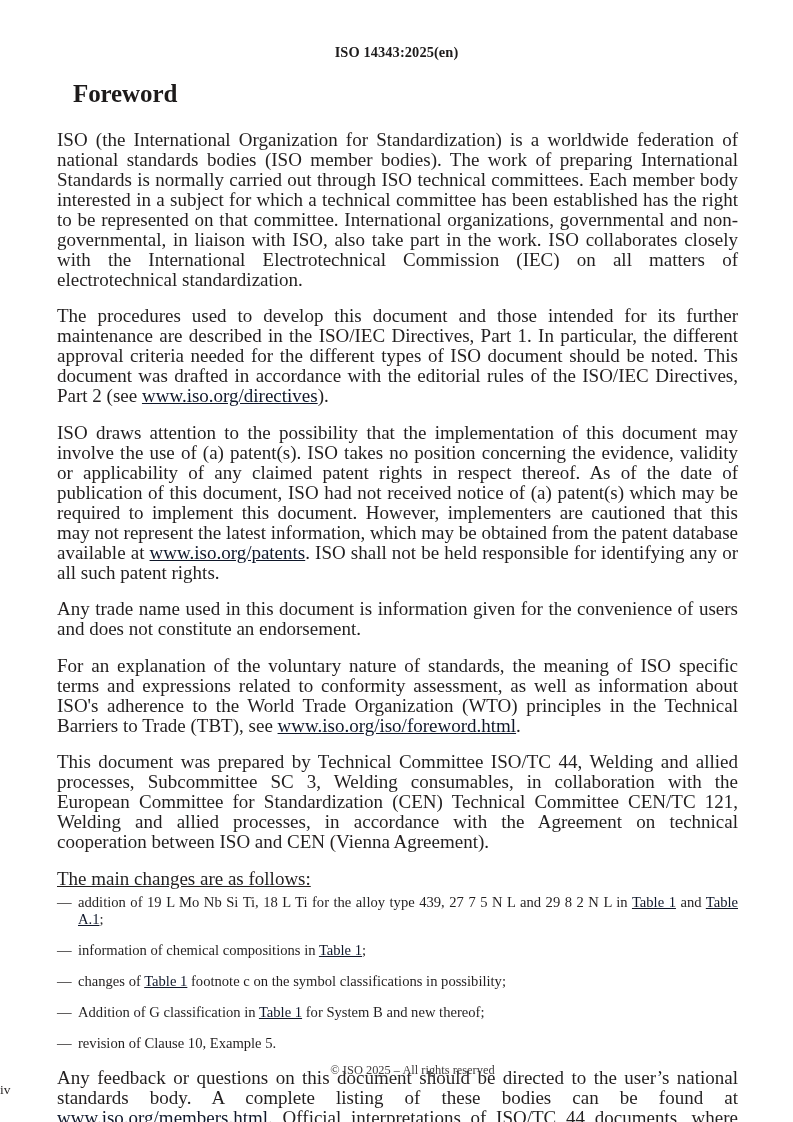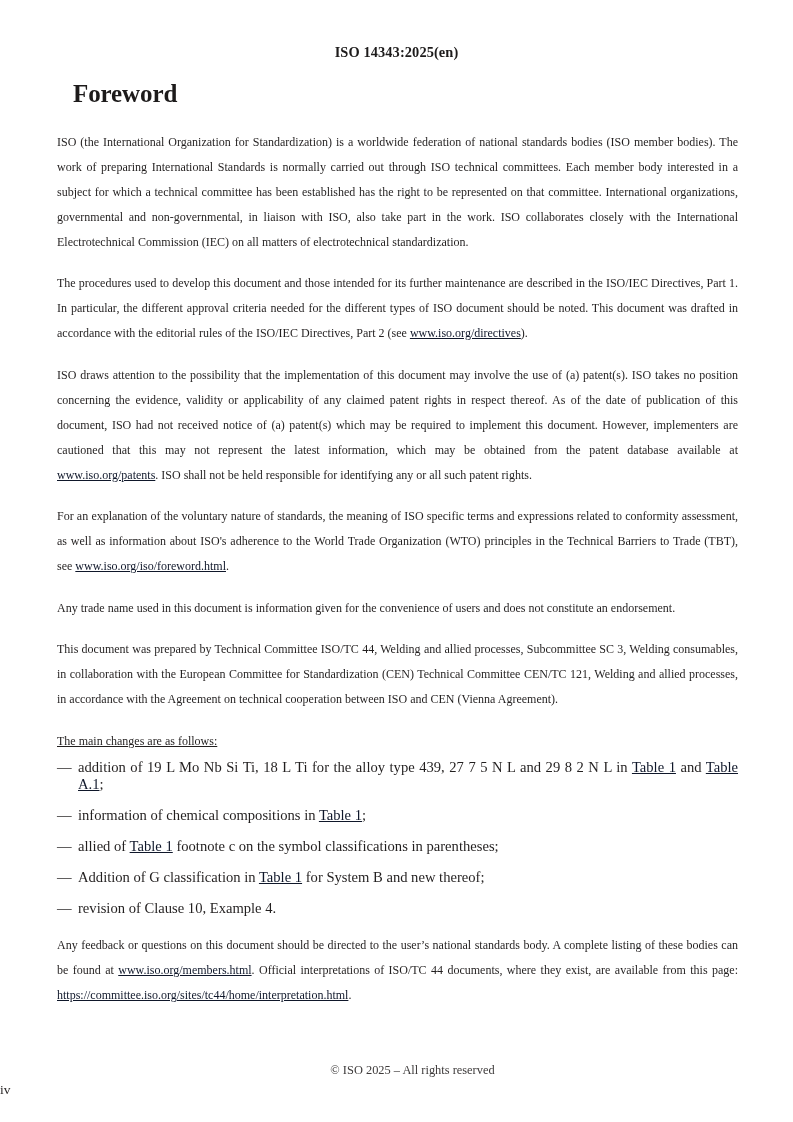--- a/index.html
+++ b/index.html
@@ -44,22 +44,22 @@
     font-weight: bold;
     margin: 0 0 22px 16px;
     padding: 0;
     line-height: 1.1;
     letter-spacing: -0.1px;
     color: #1d1b1b;
   }
   p.body-par {
     margin: 0 0 16.5px 0;
     padding: 0;
-    font-size: 12px;
-    line-height: 25px;
+    font-size: 19px;
+    line-height: 20px;
     text-align: justify;
     text-justify: inter-word;
     color: #221f1f;
     hyphens: none;
   }
   p.body-par.tight-after {
     margin-bottom: 5px;
     text-decoration: underline;
   }
   .lnk {
@@ -124,40 +124,40 @@
   <div class="content">
 
     <h1 class="foreword">Foreword</h1>
 
     <p class="body-par"><span>ISO (the International Organization for Standardization) is a worldwide federation of national standards bodies (ISO member bodies). The work of preparing International Standards is normally carried out through ISO technical committees. Each member body interested in a subject for which a technical committee has been established has the right to be represented on that committee. International organizations, governmental and non-governmental, in liaison with ISO, also take part in the work. ISO collaborates closely with the International Electrotechnical Commission (IEC) on all matters of electrotechnical standardization.</span></p>
 
     <p class="body-par"><span>The procedures used to develop this document and those intended for its further maintenance are described in the ISO/IEC Directives, Part 1. In particular, the different approval criteria needed for the different types of ISO document should be noted. This document was drafted in accordance with the editorial rules of the ISO/IEC Directives, Part 2 (see </span><a class="lnk" href="#">www.iso.org/directives</a><span>).</span></p>
 
     <p class="body-par"><span>ISO draws attention to the possibility that the implementation of this document may involve the use of (a) patent(s). ISO takes no position concerning the evidence, validity or applicability of any claimed patent rights in respect thereof. As of the date of publication of this document, ISO had not received notice of (a) patent(s) which may be required to implement this document. However, implementers are cautioned that this may not represent the latest information, which may be obtained from the patent database available at </span><a class="lnk" href="#">www.iso.org/patents</a><span>. ISO shall not be held responsible for identifying any or all such patent rights.</span></p>
 
+    <p class="body-par"><span>Any trade name used in this document is information given for the convenience of users and does not constitute an endorsement.</span></p>
+
     <p class="body-par"><span>For an explanation of the voluntary nature of standards, the meaning of ISO specific terms and expressions related to conformity assessment, as well as information about ISO's adherence to the World Trade Organization (WTO) principles in the Technical Barriers to Trade (TBT), see </span><a class="lnk" href="#">www.iso.org/iso/foreword.html</a><span>.</span></p>
-
-    <p class="body-par"><span>Any trade name used in this document is information given for the convenience of users and does not constitute an endorsement.</span></p>
 
     <p class="body-par"><span>This document was prepared by Technical Committee ISO/TC 44, </span><span class="ital">Welding and allied processes</span><span>, Subcommittee SC 3, </span><span class="ital">Welding consumables</span><span>, in collaboration with the European Committee for Standardization (CEN) Technical Committee CEN/TC 121, </span><span class="ital">Welding and allied processes</span><span>, in accordance with the Agreement on technical cooperation between ISO and CEN (Vienna Agreement).</span></p>
 
 
     <p class="body-par tight-after"><span>The main changes are as follows:</span></p>
 
     <ul class="changes list-block">
 
       <li><span class="dash">—</span><span>addition of 19 L Mo Nb Si Ti, 18 L Ti for the alloy type 439, 27 7 5 N L and 29 8 2 N L in </span><a class="lnk" href="#">Table 1</a><span> and </span><a class="lnk" href="#">Table A.1</a><span>;</span></li>
 
       <li><span class="dash">—</span><span>information of chemical compositions in </span><a class="lnk" href="#">Table 1</a><span>;</span></li>
 
-      <li><span class="dash">—</span><span>allied of </span><a class="lnk" href="#">Table 1</a><span> footnote c on the symbol classifications in parentheses;</span></li>
+      <li><span class="dash">—</span><span>changes of </span><a class="lnk" href="#">Table 1</a><span> footnote c on the symbol classifications in possibility;</span></li>
 
       <li><span class="dash">—</span><span>Addition of G classification in </span><a class="lnk" href="#">Table 1</a><span> for System B and new thereof;</span></li>
 
-      <li><span class="dash">—</span><span>revision of Clause 10, Example 4.</span></li>
+      <li><span class="dash">—</span><span>revision of Clause 10, Example 5.</span></li>
 
     </ul>
 
     <p class="body-par"><span>Any feedback or questions on this document should be directed to the user’s national standards body. A complete listing of these bodies can be found at </span><a class="lnk" href="#">www.iso.org/members.html</a><span>. Official interpretations of ISO/TC 44 documents, where they exist, are available from this page: </span><a class="lnk" href="#">https://committee.iso.org/sites/tc44/home/interpretation.html</a><span>.</span></p>
 
   </div>
 
   <div class="footer-copy">© ISO 2025 – All rights reserved</div>
 
   <div class="footer-page">iv</div>

